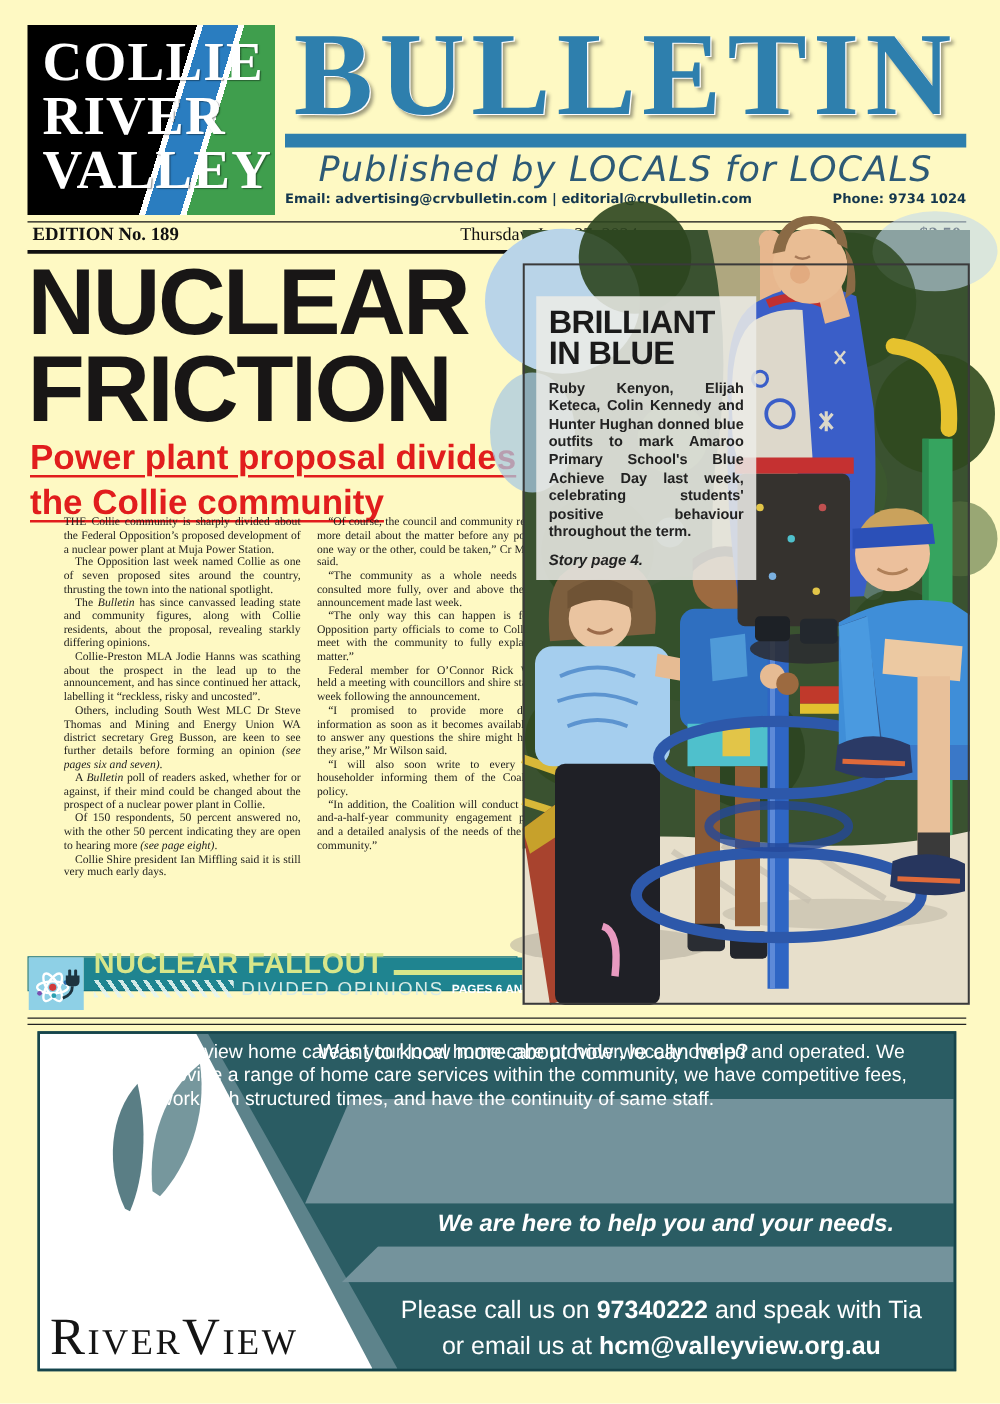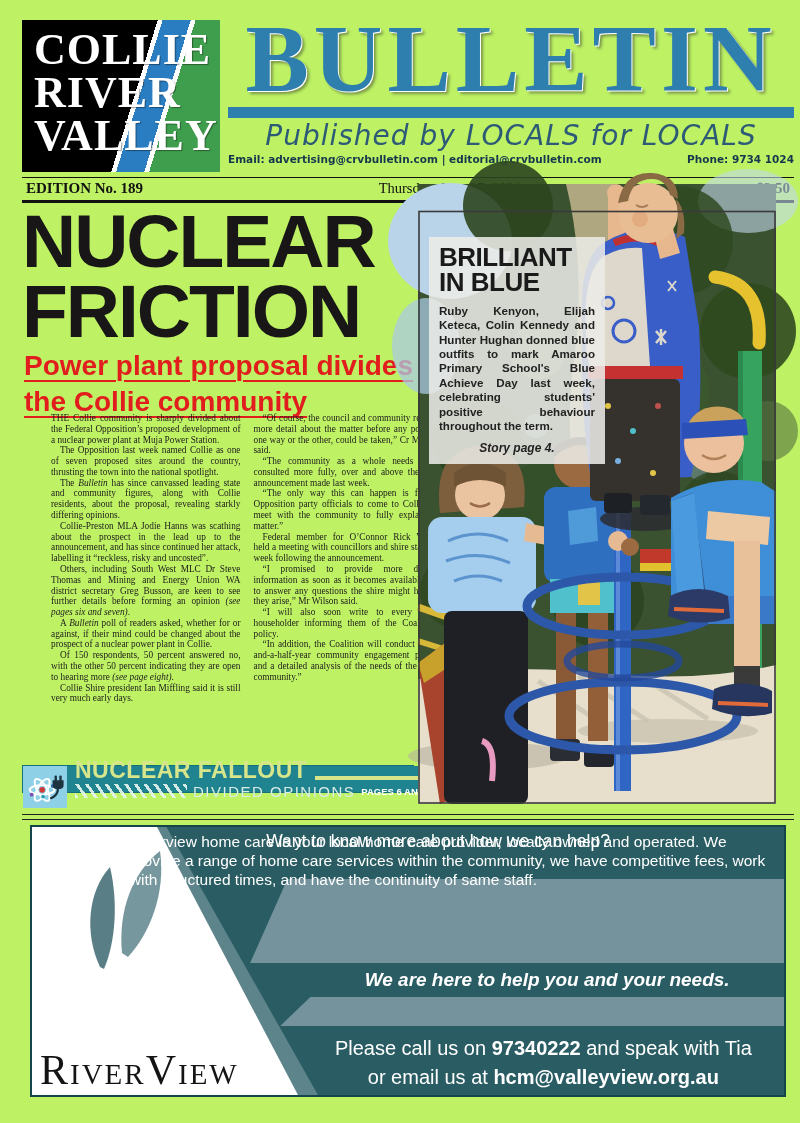--- a/index.html
+++ b/index.html
@@ -1,18 +1,18 @@
 <!DOCTYPE html>
 <html lang="en"><head>
 <meta charset="utf-8">
 <style>
   * { margin:0; padding:0; box-sizing:border-box; }
   html,body { background:#ffffff; }
   body { width:800px; height:1123px; font-family:"Liberation Serif", serif; color:#111; position:relative; }
-  .page { position:absolute; inset:0; padding:20px 6px 0 22px; background:#bef264; }
+  .page { position:absolute; inset:0; padding:20px 27px 0 22px; background:#fef9c3; }
 
   
   .masthead { display:flex; }
   .logo-block {
     width:198px; height:152px; flex:0 0 198px;
     background:linear-gradient(107deg,#000 0 55.5%,#fff 55.5% 57.5%,#2a7dc0 57.5% 69%,#fff 69% 71%,#3f9e4d 71% 100%);
     padding:8px 0 0 12px;
   }
   .logo-block .logo-line {
     font-family:"Liberation Serif",serif; font-weight:bold; color:#fff;
@@ -80,21 +80,21 @@
 
   
   .photo { position:absolute; left:396px; top:8px; width:401px; height:593px; }
   .photo svg { position:absolute; left:0; top:-27px; width:358px; height:620px; overflow:visible; }
   .caption {
     position:absolute; left:11px; top:26px; width:176px; padding:8px 10px 9px 10px;
     background:rgba(235,235,231,.87);
   }
   .caption-title { font-family:"Liberation Sans",sans-serif; font-weight:bold; color:#1a1a1a; font-size:26px; line-height:.98; letter-spacing:-.5px; }
   .caption-body { font-family:"Liberation Sans",sans-serif; font-weight:bold; font-size:11.6px; line-height:1.24; text-align:justify; margin-top:8px; color:#222; }
-  .caption-credit { font-family:"Liberation Sans",sans-serif; font-weight:bold; font-style:italic; font-size:12px; text-align:center; margin-top:8px; color:#222; }
+  .caption-credit { font-family:"Liberation Sans",sans-serif; font-weight:bold; font-style:italic; font-size:12px; text-align:left; margin-top:8px; color:#222; }
 
   
   .divider { border-top:1.5px solid #222; border-bottom:1.5px solid #222; height:6px; margin:3px 0 5px 0; }
 
   
   .ad { position:relative; height:272px; margin:0 8px; background:#2a5c63; border:2px solid #16444b; overflow:hidden;
         font-family:"Liberation Sans",sans-serif; color:#fff; }
   .ad-accent { position:absolute; left:0; top:0; bottom:0; width:286px; background:#5d838b;
         clip-path:polygon(0 0,47% 0,100% 100%,0 100%); }
   .ad-white { position:absolute; left:0; top:0; bottom:0; width:266px; background:#fff;

